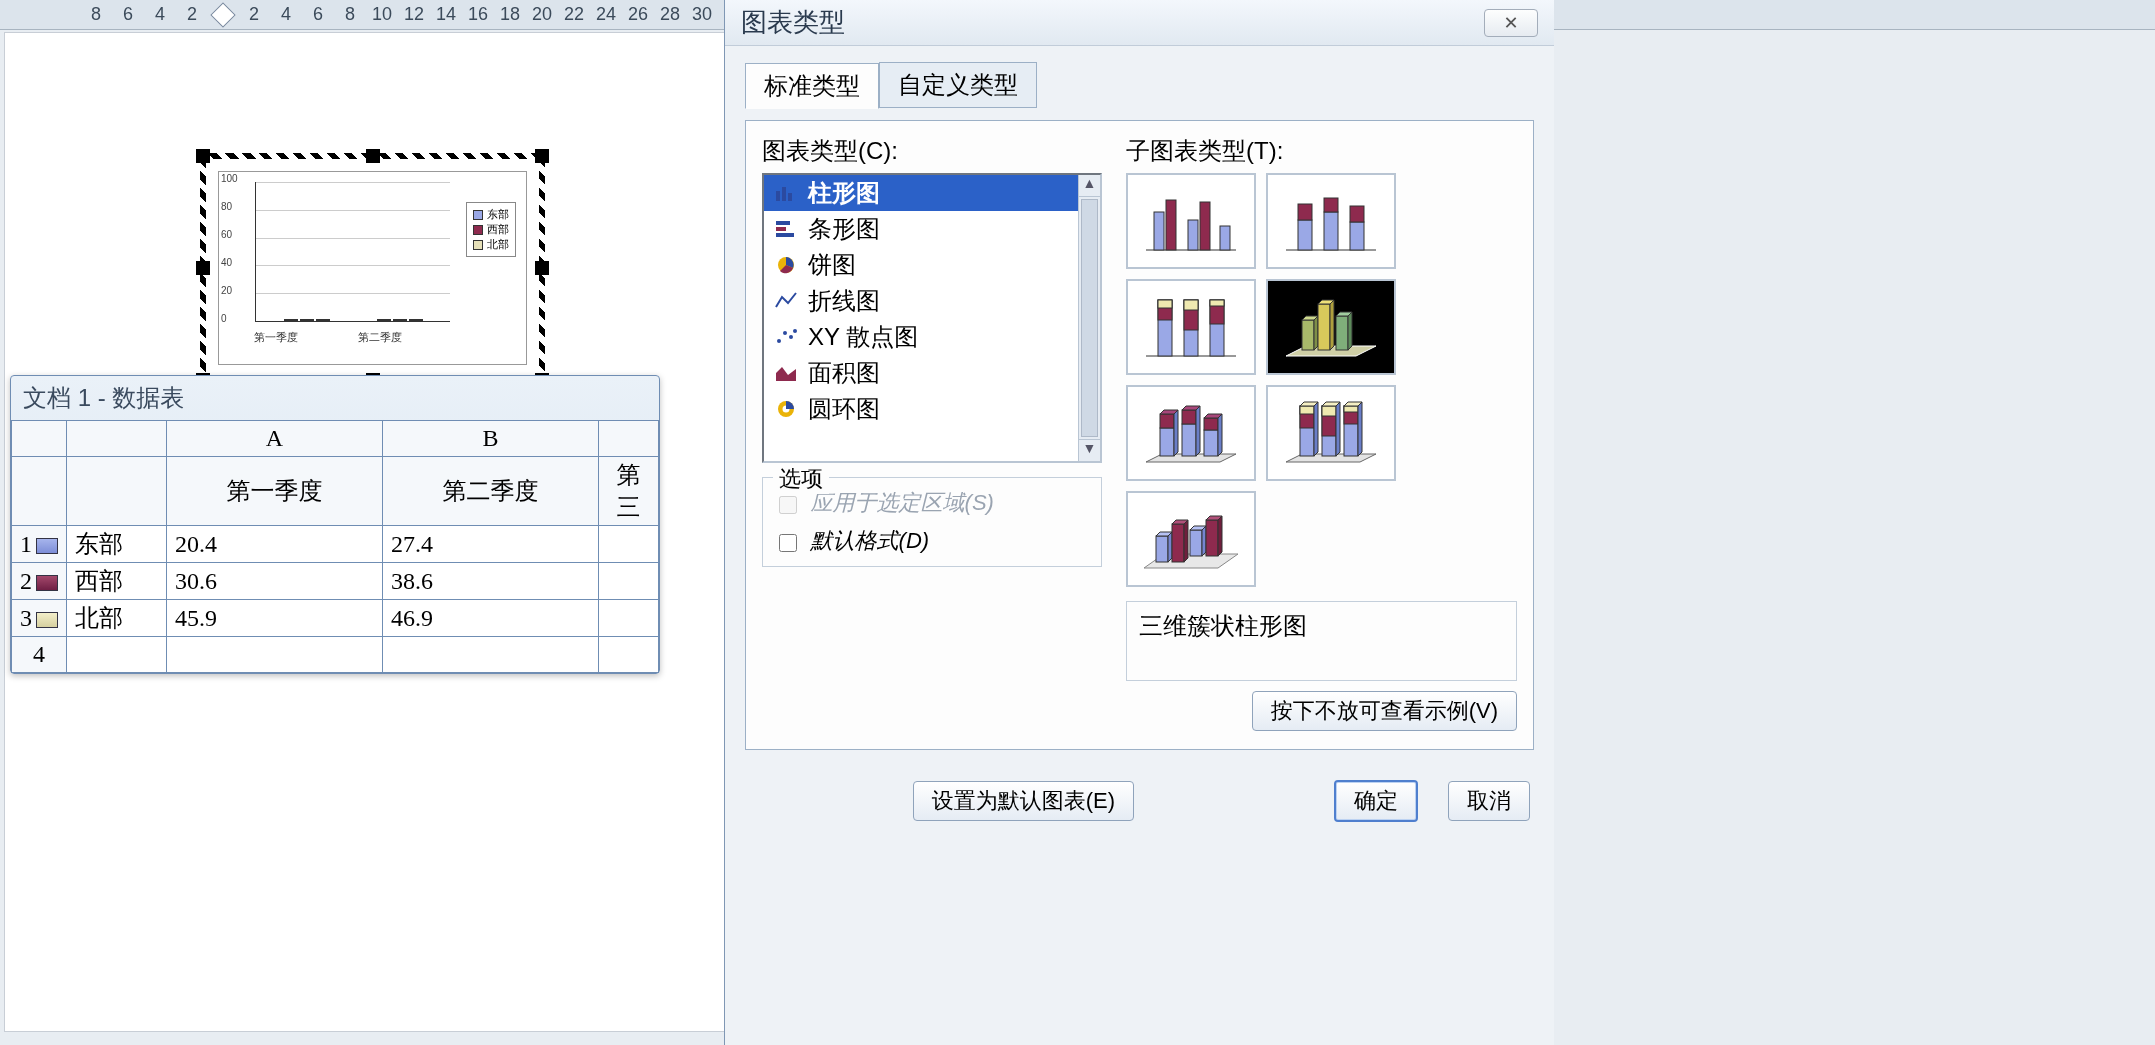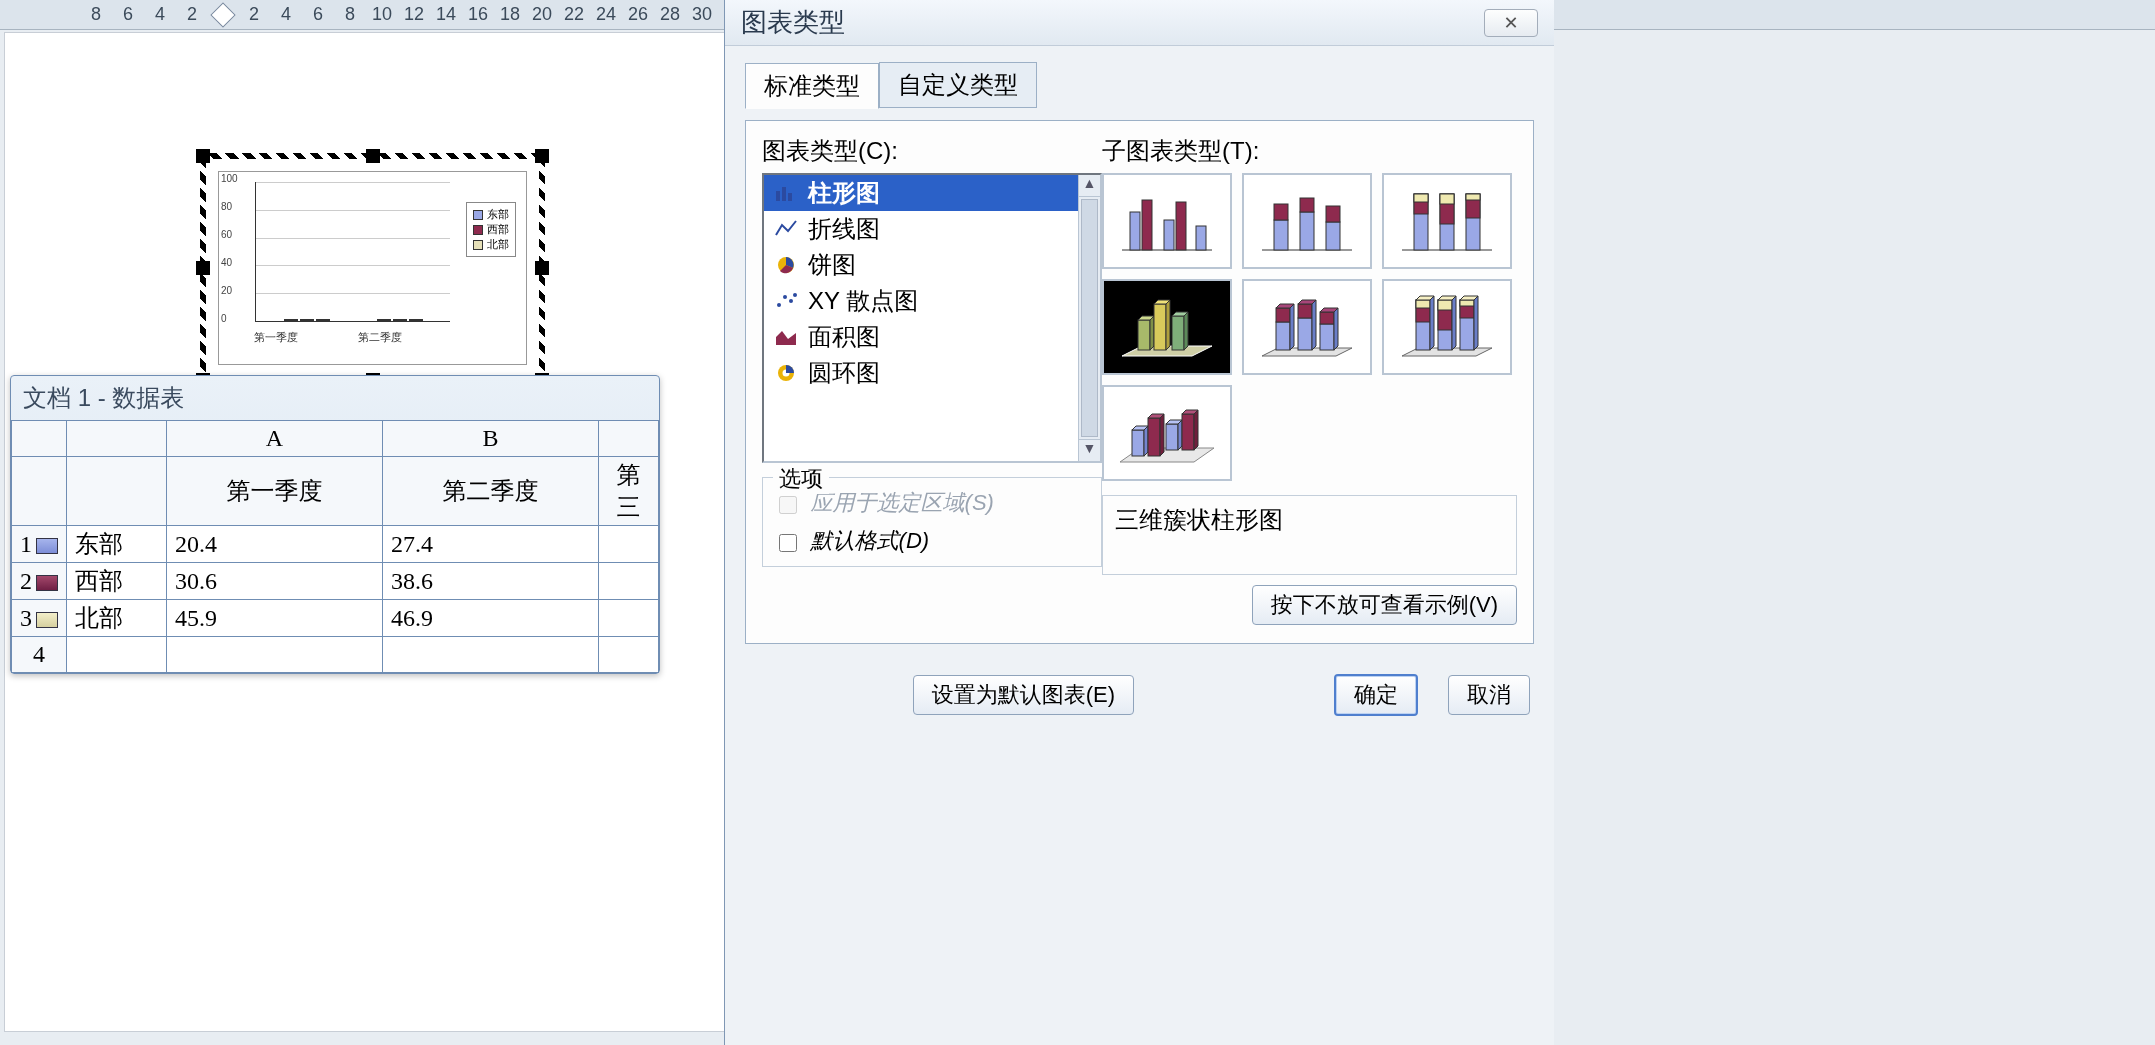--- a/index.html
+++ b/index.html
@@ -180,21 +180,21 @@
   .tab.active {
     background: #fdfdfd;
     border-bottom: 1px solid #fdfdfd;
     position: relative; top: 1px;
   }
   .tabpanel {
     border: 1px solid #9cb0c6;
     background: #fdfdfd;
     padding: 14px 16px 18px 16px;
   }
-  .panel-row { display:flex; }
+  .panel-row { display:flex; gap: 24px; }
   .panel-col { flex:1; }
   .section-label { font-size: 24px; margin-bottom: 6px;}
 
   .chart-type-list {
     border: 2px inset #b9c5d3;
     background: #fff;
     height: 290px;
     position: relative;
     overflow: hidden;
     display:flex;
@@ -447,34 +447,44 @@
                       <rect x="2" y="8" width="4" height="10" fill="#2b4aa0"></rect>
                       <rect x="8" y="4" width="4" height="14" fill="#2b4aa0"></rect>
                       <rect x="14" y="10" width="4" height="8" fill="#2b4aa0"></rect>
                     </svg>
                   </span>
                   <span>柱形图</span>
                 </div>
                 <div class="chart-type-item">
                   <span class="ct-icon">
                     <svg viewBox="0 0 24 20">
-                      <polyline points="2,16 8,6 14,12 22,2" fill="none" stroke="#2b4aa0" stroke-width="2"></polyline>
+                      <rect x="2" y="2" width="14" height="4" fill="#2b4aa0"></rect>
+                      <rect x="2" y="8" width="10" height="4" fill="#8e2a4e"></rect>
+                      <rect x="2" y="14" width="18" height="4" fill="#2b4aa0"></rect>
                     </svg>
                   </span>
-                  <span>折线图</span>
+                  <span>条形图</span>
                 </div>
                 <div class="chart-type-item">
                   <span class="ct-icon">
                     <svg viewBox="0 0 24 20">
                       <circle cx="12" cy="10" r="8" fill="#eab308"></circle>
                       <path d="M12 10 L12 2 A8 8 0 0 1 19 13 Z" fill="#2b4aa0"></path>
                       <path d="M12 10 L19 13 A8 8 0 0 1 6 16 Z" fill="#8e2a4e"></path>
                     </svg>
                   </span>
                   <span>饼图</span>
+                </div>
+                <div class="chart-type-item">
+                  <span class="ct-icon">
+                    <svg viewBox="0 0 24 20">
+                      <polyline points="2,16 8,6 14,12 22,2" fill="none" stroke="#2b4aa0" stroke-width="2"></polyline>
+                    </svg>
+                  </span>
+                  <span>折线图</span>
                 </div>
                 <div class="chart-type-item">
                   <span class="ct-icon">
                     <svg viewBox="0 0 24 20">
                       <circle cx="5" cy="14" r="2" fill="#2b4aa0"></circle>
                       <circle cx="11" cy="6" r="2" fill="#2b4aa0"></circle>
                       <circle cx="17" cy="10" r="2" fill="#2b4aa0"></circle>
                       <circle cx="21" cy="4" r="2" fill="#2b4aa0"></circle>
                     </svg>
                   </span>

